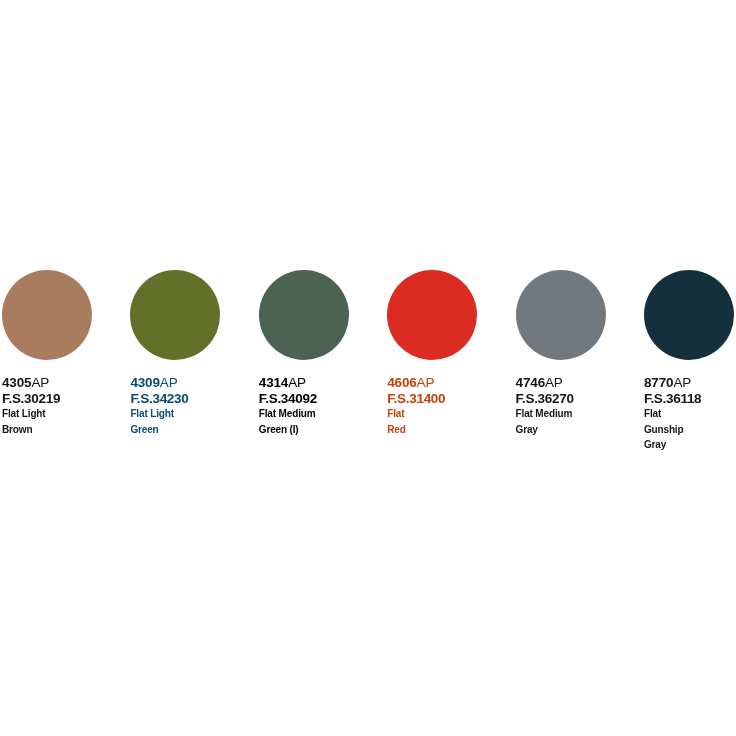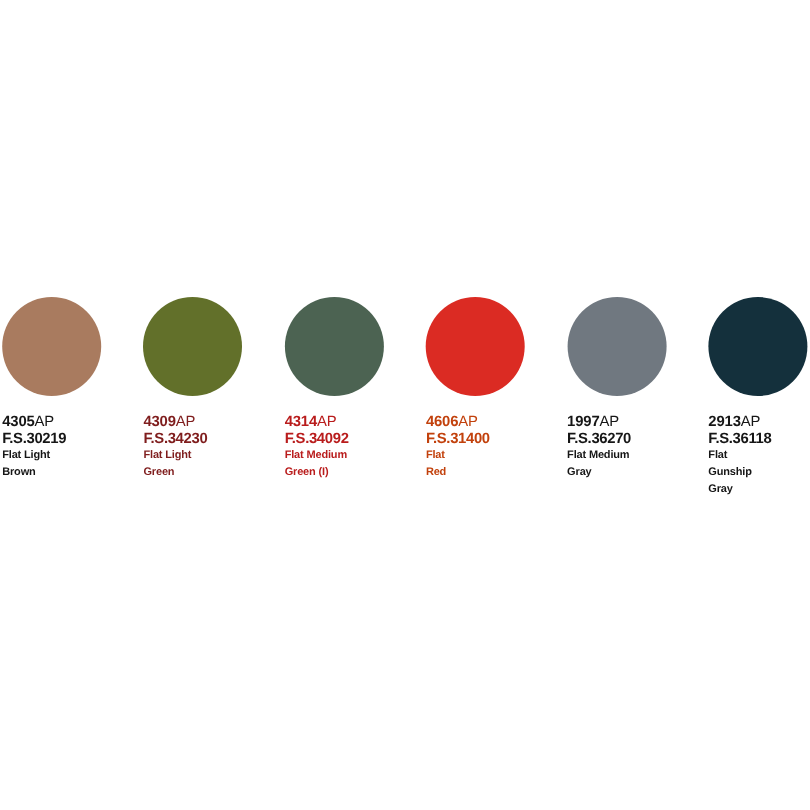--- a/index.html
+++ b/index.html
@@ -101,33 +101,33 @@
           <span class="swatch-code">4305</span><span class="swatch-code-suffix">AP</span>
         </div>
         <div class="swatch-fs">F.S.30219</div>
         <div class="swatch-name">Flat Light
 Brown</div>
       </div>
     </div>
 
     <div class="swatch-col">
       <div class="swatch-dot" style="background-color: rgb(98, 112, 42);"></div>
-      <div class="swatch-info" style="color: #7f1d1d;">
+      <div class="swatch-info" style="color: #0c4a6e;">
         <div class="swatch-code-line">
           <span class="swatch-code">4309</span><span class="swatch-code-suffix">AP</span>
         </div>
         <div class="swatch-fs">F.S.34230</div>
         <div class="swatch-name">Flat Light
 Green</div>
       </div>
     </div>
 
     <div class="swatch-col">
       <div class="swatch-dot" style="background-color: rgb(76, 99, 82);"></div>
-      <div class="swatch-info" style="color: #b91c1c;">
+      <div class="swatch-info" style="color: #000000;">
         <div class="swatch-code-line">
           <span class="swatch-code">4314</span><span class="swatch-code-suffix">AP</span>
         </div>
         <div class="swatch-fs">F.S.34092</div>
         <div class="swatch-name">Flat Medium
 Green (I)</div>
       </div>
     </div>
 
     <div class="swatch-col">
@@ -139,33 +139,33 @@
         <div class="swatch-fs">F.S.31400</div>
         <div class="swatch-name">Flat
 Red</div>
       </div>
     </div>
 
     <div class="swatch-col">
       <div class="swatch-dot" style="background-color: rgb(112, 120, 128);"></div>
       <div class="swatch-info" style="color: rgb(22, 22, 22);">
         <div class="swatch-code-line">
-          <span class="swatch-code">1997</span><span class="swatch-code-suffix">AP</span>
+          <span class="swatch-code">4746</span><span class="swatch-code-suffix">AP</span>
         </div>
         <div class="swatch-fs">F.S.36270</div>
         <div class="swatch-name">Flat Medium
 Gray</div>
       </div>
     </div>
 
     <div class="swatch-col">
       <div class="swatch-dot" style="background-color: rgb(20, 48, 60);"></div>
       <div class="swatch-info" style="color: rgb(22, 22, 22);">
         <div class="swatch-code-line">
-          <span class="swatch-code">2913</span><span class="swatch-code-suffix">AP</span>
+          <span class="swatch-code">8770</span><span class="swatch-code-suffix">AP</span>
         </div>
         <div class="swatch-fs">F.S.36118</div>
         <div class="swatch-name">Flat
 Gunship
 Gray</div>
       </div>
     </div>
 
   </div>
 </div>

